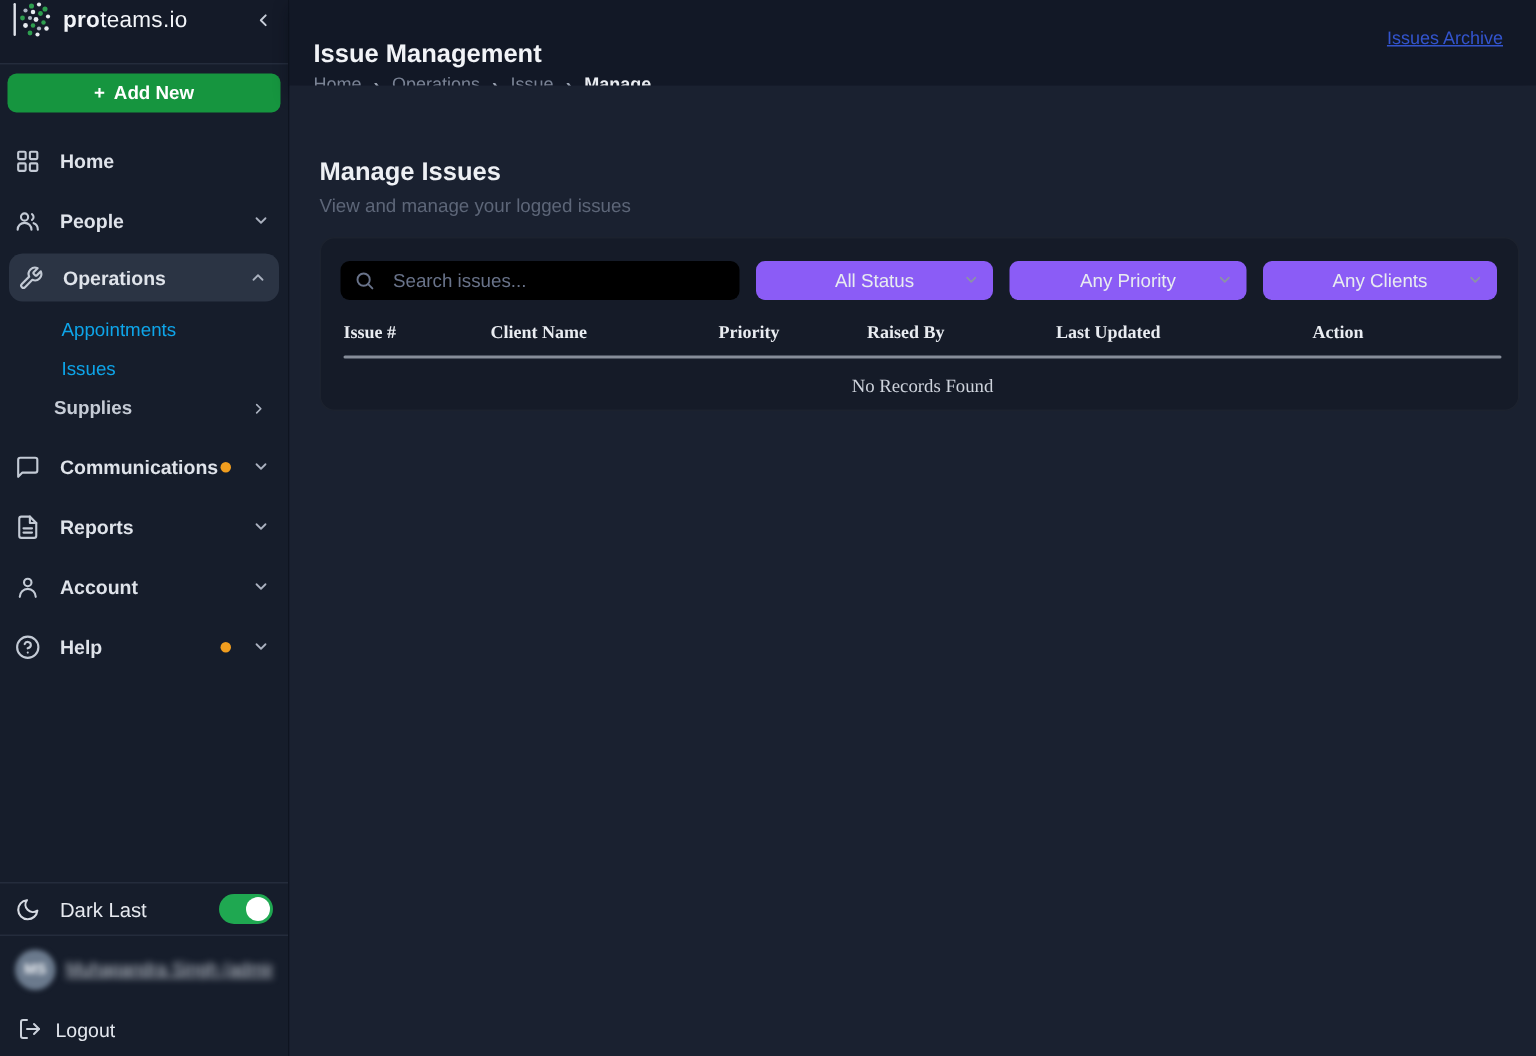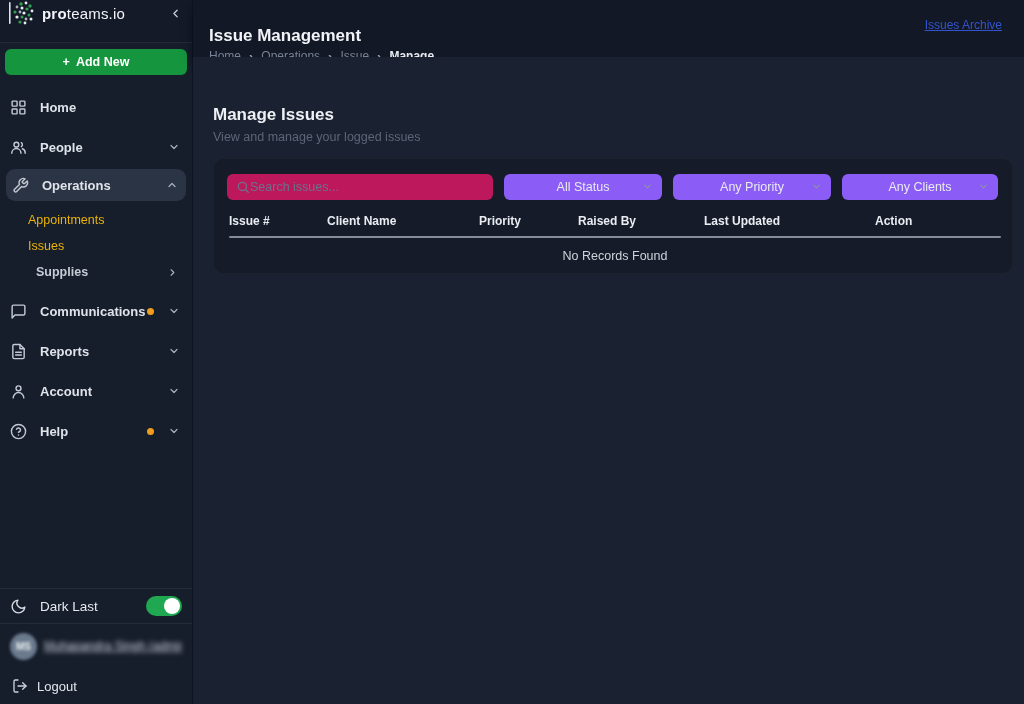--- a/index.html
+++ b/index.html
@@ -35,21 +35,21 @@
     color:#dfe3ea; font-size:13px; font-weight:bold; cursor:pointer;
   }
   .nav-item .nav-icon { width:17px; height:17px; margin-right:13px; color:#c3cad5; flex:0 0 auto; }
   .nav-item .chev { margin-left:auto; color:#aab1bf; display:flex; }
   .nav-item .dot { width:7px; height:7px; border-radius:50%; background:#f09d1f; margin-left:auto; margin-right:14px; }
   .nav-item .dot + .chev { margin-left:0; }
   .nav-item.active {
     background:#2b3444; border-radius:9px; margin:2px 6px; padding:0 8px 0 6px; height:32px;
   }
   .subnav { padding:4px 0 6px 0; }
-  .sub-item { height:26px; display:flex; align-items:center; padding-left:28px; font-size:12.5px; color:#eab308; cursor:pointer; }
+  .sub-item { height:26px; display:flex; align-items:center; padding-left:41px; font-size:12.5px; color:#0ea5e9; cursor:pointer; }
   .sub-item.group { padding-left:36px; color:#c6ccd6; font-weight:bold; }
   .sub-item .chev { margin-left:auto; margin-right:14px; color:#aab1bf; display:flex; }
   .side-divider { border-top:1px solid #242c3c; }
   .darkmode-row { height:34px; display:flex; align-items:center; padding:0 10px; font-size:13.5px; color:#e6e9ef; }
   .darkmode-row .nav-icon { width:17px; height:17px; margin-right:13px; color:#d6dae2; }
   .toggle { margin-left:auto; width:36px; height:20px; border-radius:10px; background:#1fa851; position:relative; cursor:pointer; }
   .toggle .knob { position:absolute; right:2px; top:2px; width:16px; height:16px; border-radius:50%; background:#ffffff; }
   .user-row { height:44px; display:flex; align-items:center; padding:0 10px; }
   .avatar {
     width:27px; height:27px; border-radius:50%; background:#6b7a8d; color:#eef1f5;
@@ -76,37 +76,37 @@
   .section-head { margin:48px 0 0 20px; }
   .section-title { font-size:17px; font-weight:bold; color:#eef0f4; }
   .section-sub { margin-top:5px; font-size:12.5px; color:#5d6678; }
   .card {
     margin:14px 11px 0 20px; width:800px; height:116px;
     background:#151b28; border:1px solid rgba(255,255,255,.03); border-radius:10px;
     padding:15px 14px 0 13px;
   }
   .filter-row { display:flex; justify-content:space-between; }
   .search-box {
-    width:266px; height:26px; background:#be185d; border-radius:6px;
-    display:flex; align-items:center; padding:0 9px; gap:0;
+    width:266px; height:26px; background:#000000; border-radius:6px;
+    display:flex; align-items:center; padding:0 9px; gap:12px;
   }
   .search-box svg { color:#69738a; flex:0 0 auto; }
   .search-input {
     flex:1; background:transparent; border:none; outline:none; color:#dfe3ea;
     font-size:12.5px; font-family:"Liberation Sans", sans-serif;
   }
   .search-input::placeholder { color:#69738a; }
   .select {
     width:158px; height:26px; background:#8b5cf6; border-radius:6px; position:relative;
     display:flex; align-items:center; justify-content:center;
     font-size:12.5px; color:#e8ebf0; cursor:pointer;
   }
   .select:last-child { width:156px; }
   .select .chev { position:absolute; right:9px; top:7px; color:#8b93a5; display:flex; }
-  .issues-table { margin:14px 1px 12px 2px; }
+  .issues-table { margin:14px 1px 12px 2px;font-family:Liberation Serif, serif; }
   .thead { display:flex; font-size:12px; font-weight:bold; color:#e9ecf1; }
   .th { flex:0 0 auto; }
   .th:nth-child(1){ width:98px; }
   .th:nth-child(2){ width:152px; }
   .th:nth-child(3){ width:99px; }
   .th:nth-child(4){ width:126px; }
   .th:nth-child(5){ width:171px; }
   .th:nth-child(6){ width:110px; }
   .table-divider { margin-top:8px; width:772px; height:2px; background:#868d99; border-radius:1px; }
   .empty-row { width:772px; text-align:center; padding-top:11px; font-size:12.5px; color:#ced3dc; }

